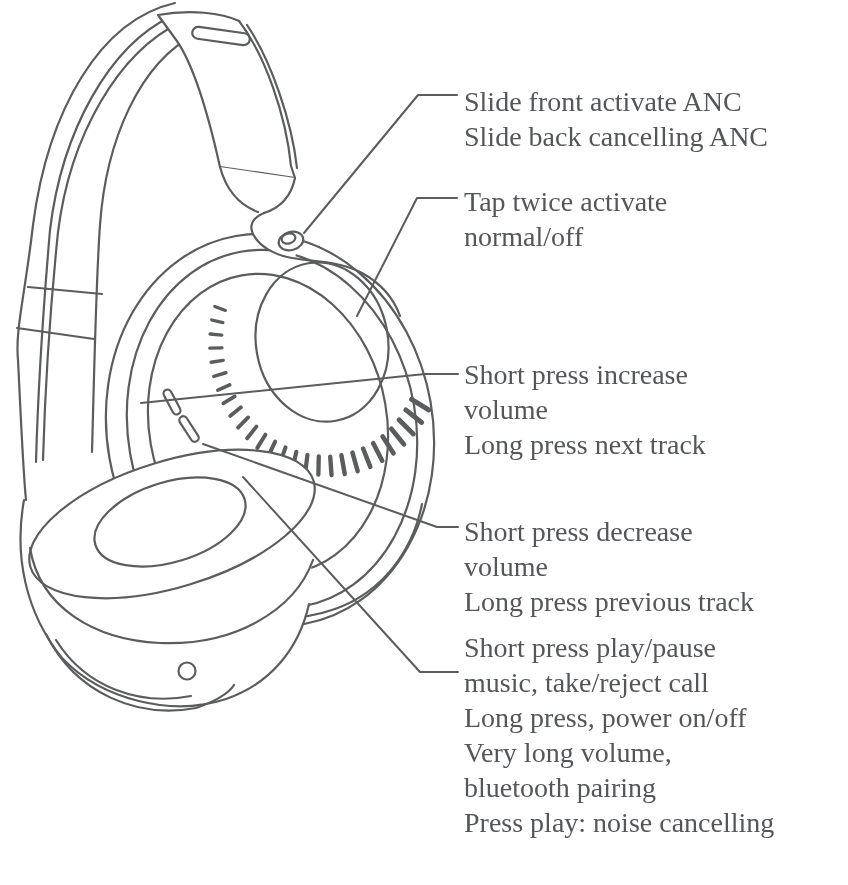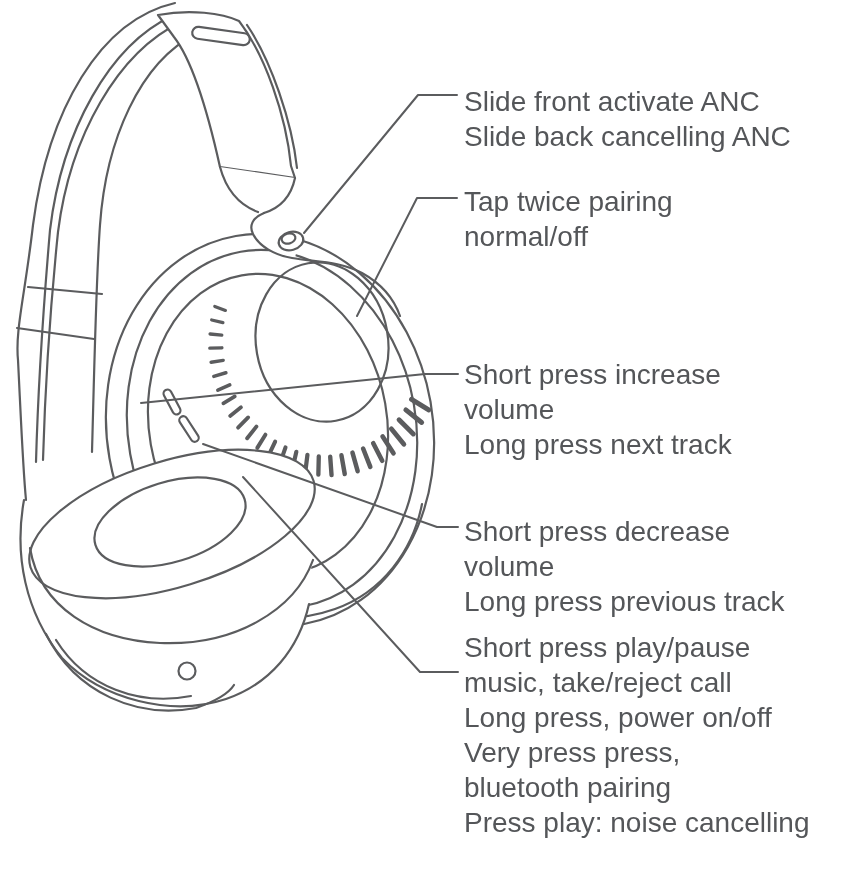--- a/index.html
+++ b/index.html
@@ -1,21 +1,21 @@
 <!DOCTYPE html>
 <html><head>
 <meta charset="utf-8">
 <style>
   html,body{margin:0;padding:0;background:#ffffff;}
   .canvas{
     position:relative;
     width:848px;height:885px;
     background:#ffffff;
     overflow:hidden;
-    font-family:Liberation Sans, sans-serif;
+    font-family:Liberation Serif, serif;
   }
   .diagram-svg{position:absolute;left:0;top:0;width:848px;height:885px;}
   .note{
     position:absolute;
     left:464px;
     width:384px;
     font-size:28px;
     line-height:35px;
     color:#545659;
     letter-spacing:0px;
@@ -119,38 +119,38 @@
       </g>
     </g>
   </svg>
 
   <div class="note" style="top:84px">
     <div>Slide front activate ANC</div>
     <div>Slide back cancelling ANC</div>
   </div>
 
   <div class="note" style="top:184px">
-    <div>Tap twice pairing</div>
+    <div>Tap twice activate</div>
     <div>normal/off</div>
   </div>
 
   <div class="note" style="top:357px">
     <div>Short press increase</div>
     <div>volume</div>
     <div>Long press next track</div>
   </div>
 
   <div class="note" style="top:514px">
     <div>Short press decrease</div>
     <div>volume</div>
     <div>Long press previous track</div>
   </div>
 
   <div class="note" style="top:630px">
     <div>Short press play/pause</div>
     <div>music, take/reject call</div>
     <div>Long press, power on/off</div>
-    <div>Very press press,</div>
+    <div>Very long volume,</div>
     <div>bluetooth pairing</div>
     <div>Press play: noise cancelling</div>
   </div>
 
 </div>
 
 </body></html>

